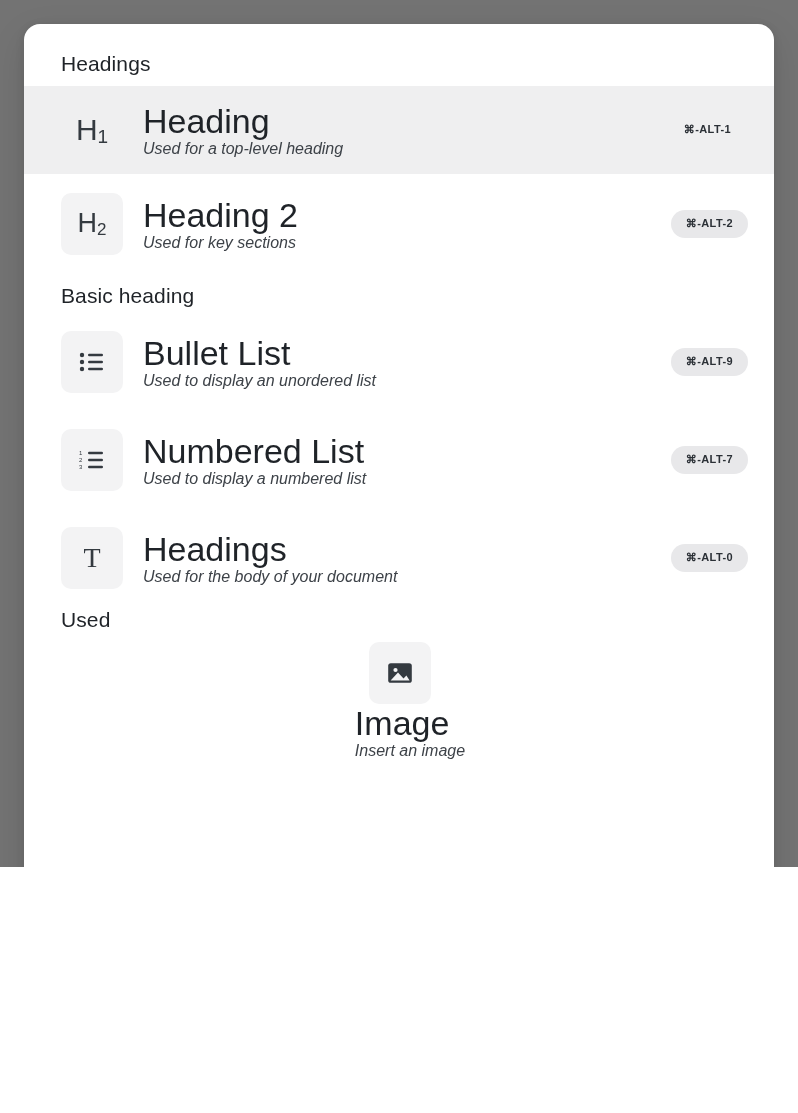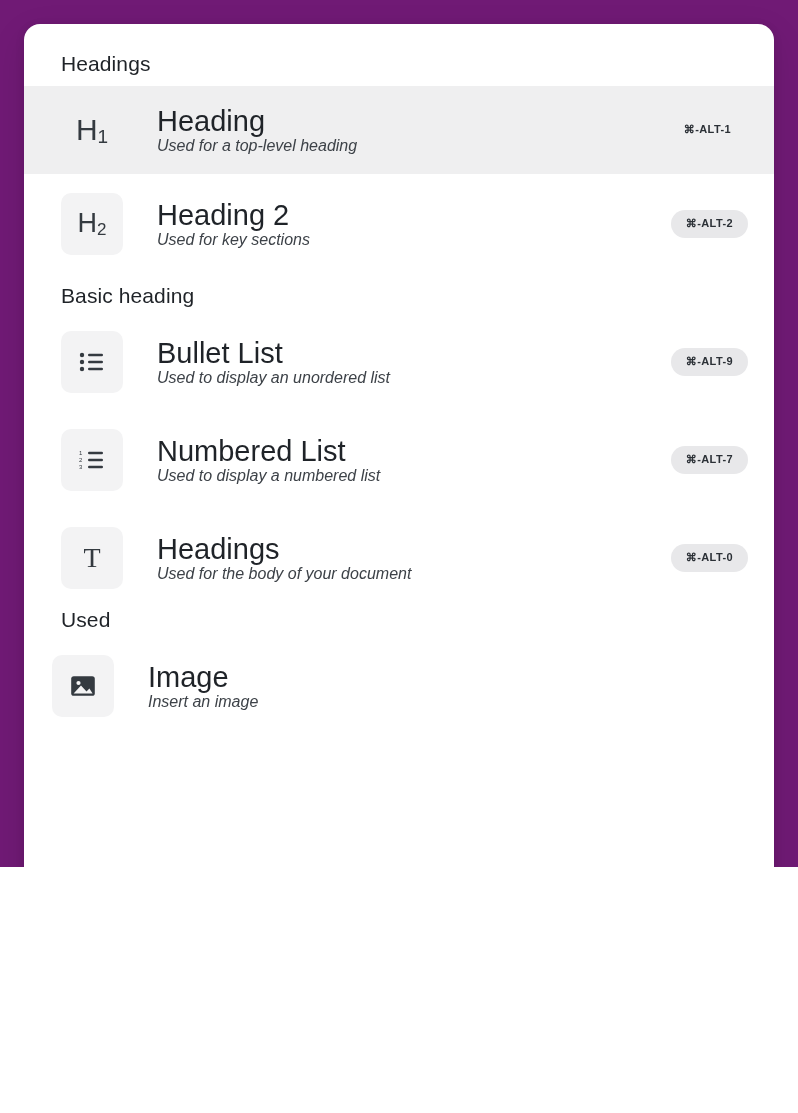--- a/index.html
+++ b/index.html
@@ -9,21 +9,21 @@
     width: 798px;
     height: 1113px;
     font-family: "Liberation Sans", sans-serif;
     -webkit-font-smoothing: antialiased;
   }
 
   .stage {
     position: relative;
     width: 798px;
     height: 867px;
-    background: #701a75;
+    background: #737373;
     overflow: hidden;
   }
 
   .menu-panel {
     position: absolute;
     left: 24px;
     top: 24px;
     width: 750px;
     height: 1065px;
     background: #ffffff;
@@ -40,21 +40,21 @@
     font-weight: 400;
     padding: 0 0 0 37px;
     letter-spacing: 0.1px;
   }
 
   .group-label.first { margin-top: 28px; }
 
   .item-row {
     display: flex;
     align-items: center;
-    gap: 14px;
+    gap: 0;
     height: 88px;
     padding: 0 26px 0 37px;
     box-sizing: border-box;
   }
 
   .item-row.selected {
     background: #efeff0;
   }
 
   .item-icon {
@@ -94,21 +94,21 @@
     line-height: 1;
   }
 
   .item-text {
     margin-left: 20px;
     flex: 1 1 auto;
     min-width: 0;
   }
 
   .item-title {
-    font-size: 29px;
+    font-size: 34px;
     color: #1f2328;
     line-height: 1.12;
     font-weight: 400;
   }
 
   .item-desc {
     font-size: 16px;
     color: #3d4248;
     margin-top: 0;
     line-height: 1.15;
@@ -232,21 +232,21 @@
       </span>
       <span class="shortcut">⌘-ALT-0</span>
     </div>
 
     <div class="spacer-xs"></div>
 
     <div class="group-label">Used</div>
 
     <div class="spacer-sm"></div>
 
-    <div class="item-row" style="padding-left:28px;">
+    <div class="item-row" style="padding-left:28px;flex-direction:column;">
       <span class="item-icon">
         <svg width="26" height="24" viewBox="0 0 26 24">
           <rect x="1.2" y="2.2" width="23.6" height="19.6" rx="2.6" fill="#343a40"></rect>
           <circle cx="8.5" cy="9" r="2.1" fill="#f3f3f4"></circle>
           <path d="M3.6 19.5 L11 11.6 L16.5 17.6 L19.4 14.6 L22.6 19.5 Z" fill="#f3f3f4"></path>
         </svg>
       </span>
       <span class="item-text">
         <span class="item-title">Image</span>
         <div class="item-desc">Insert an image</div>

